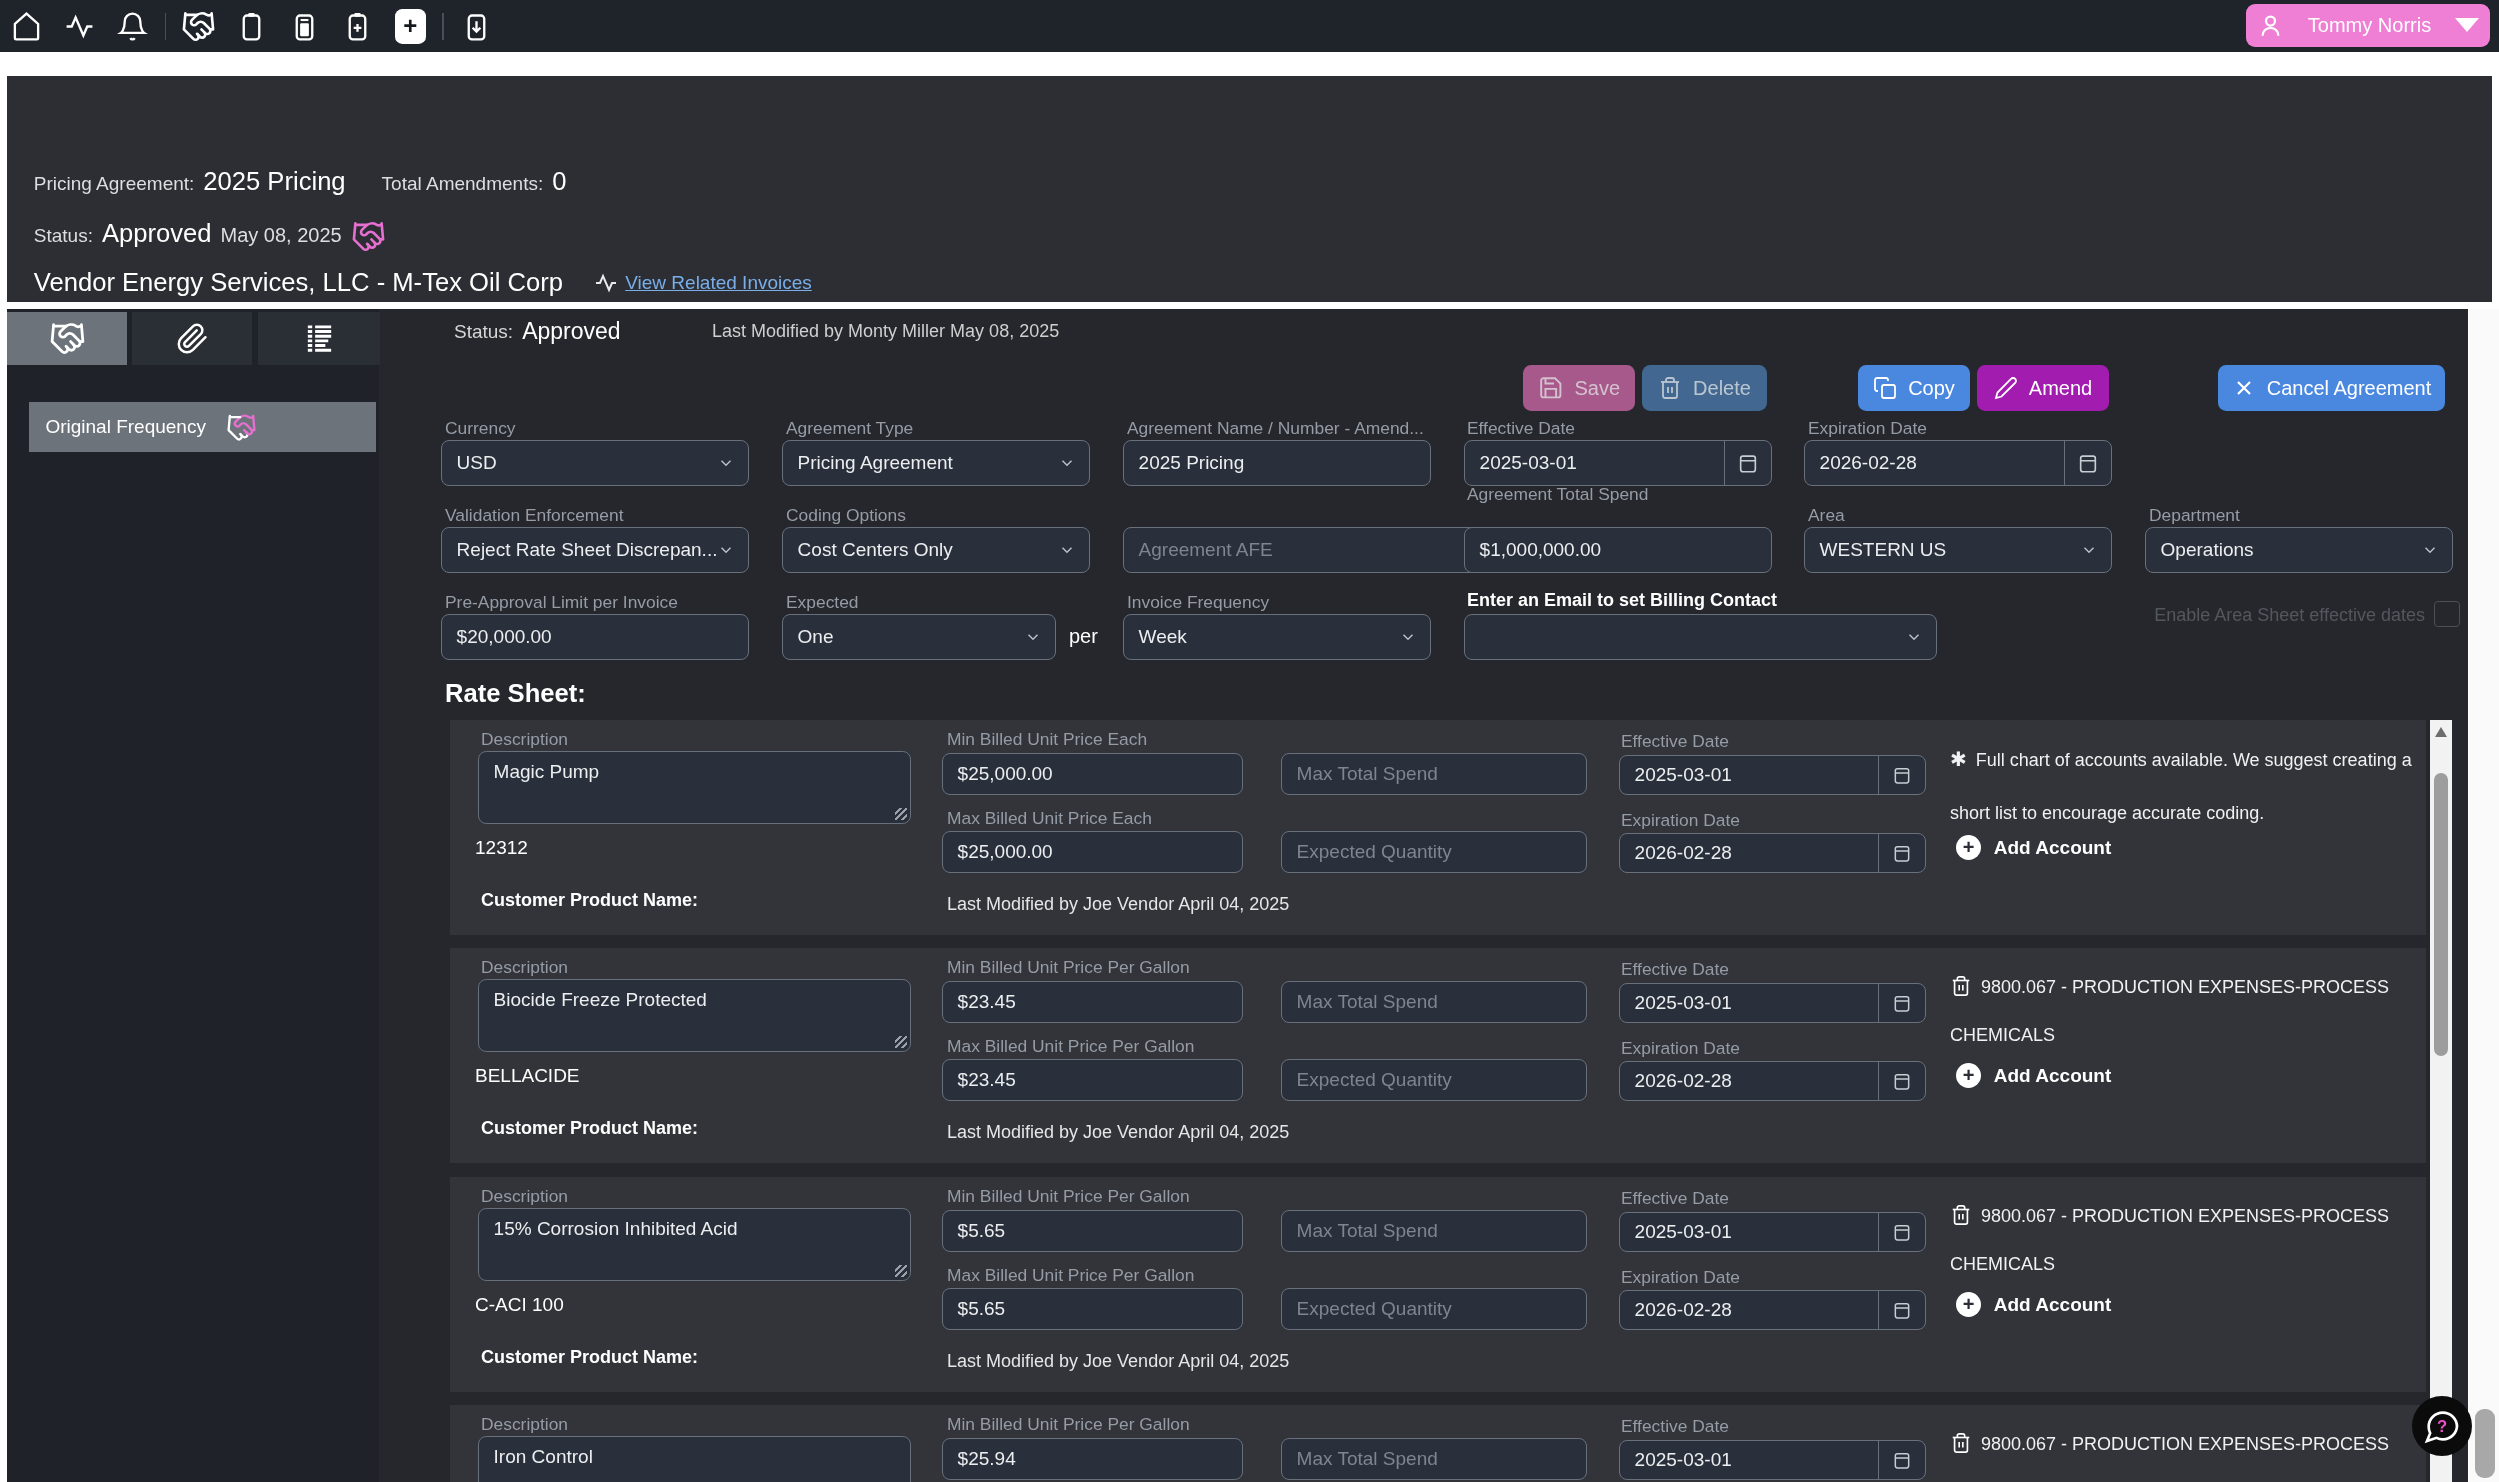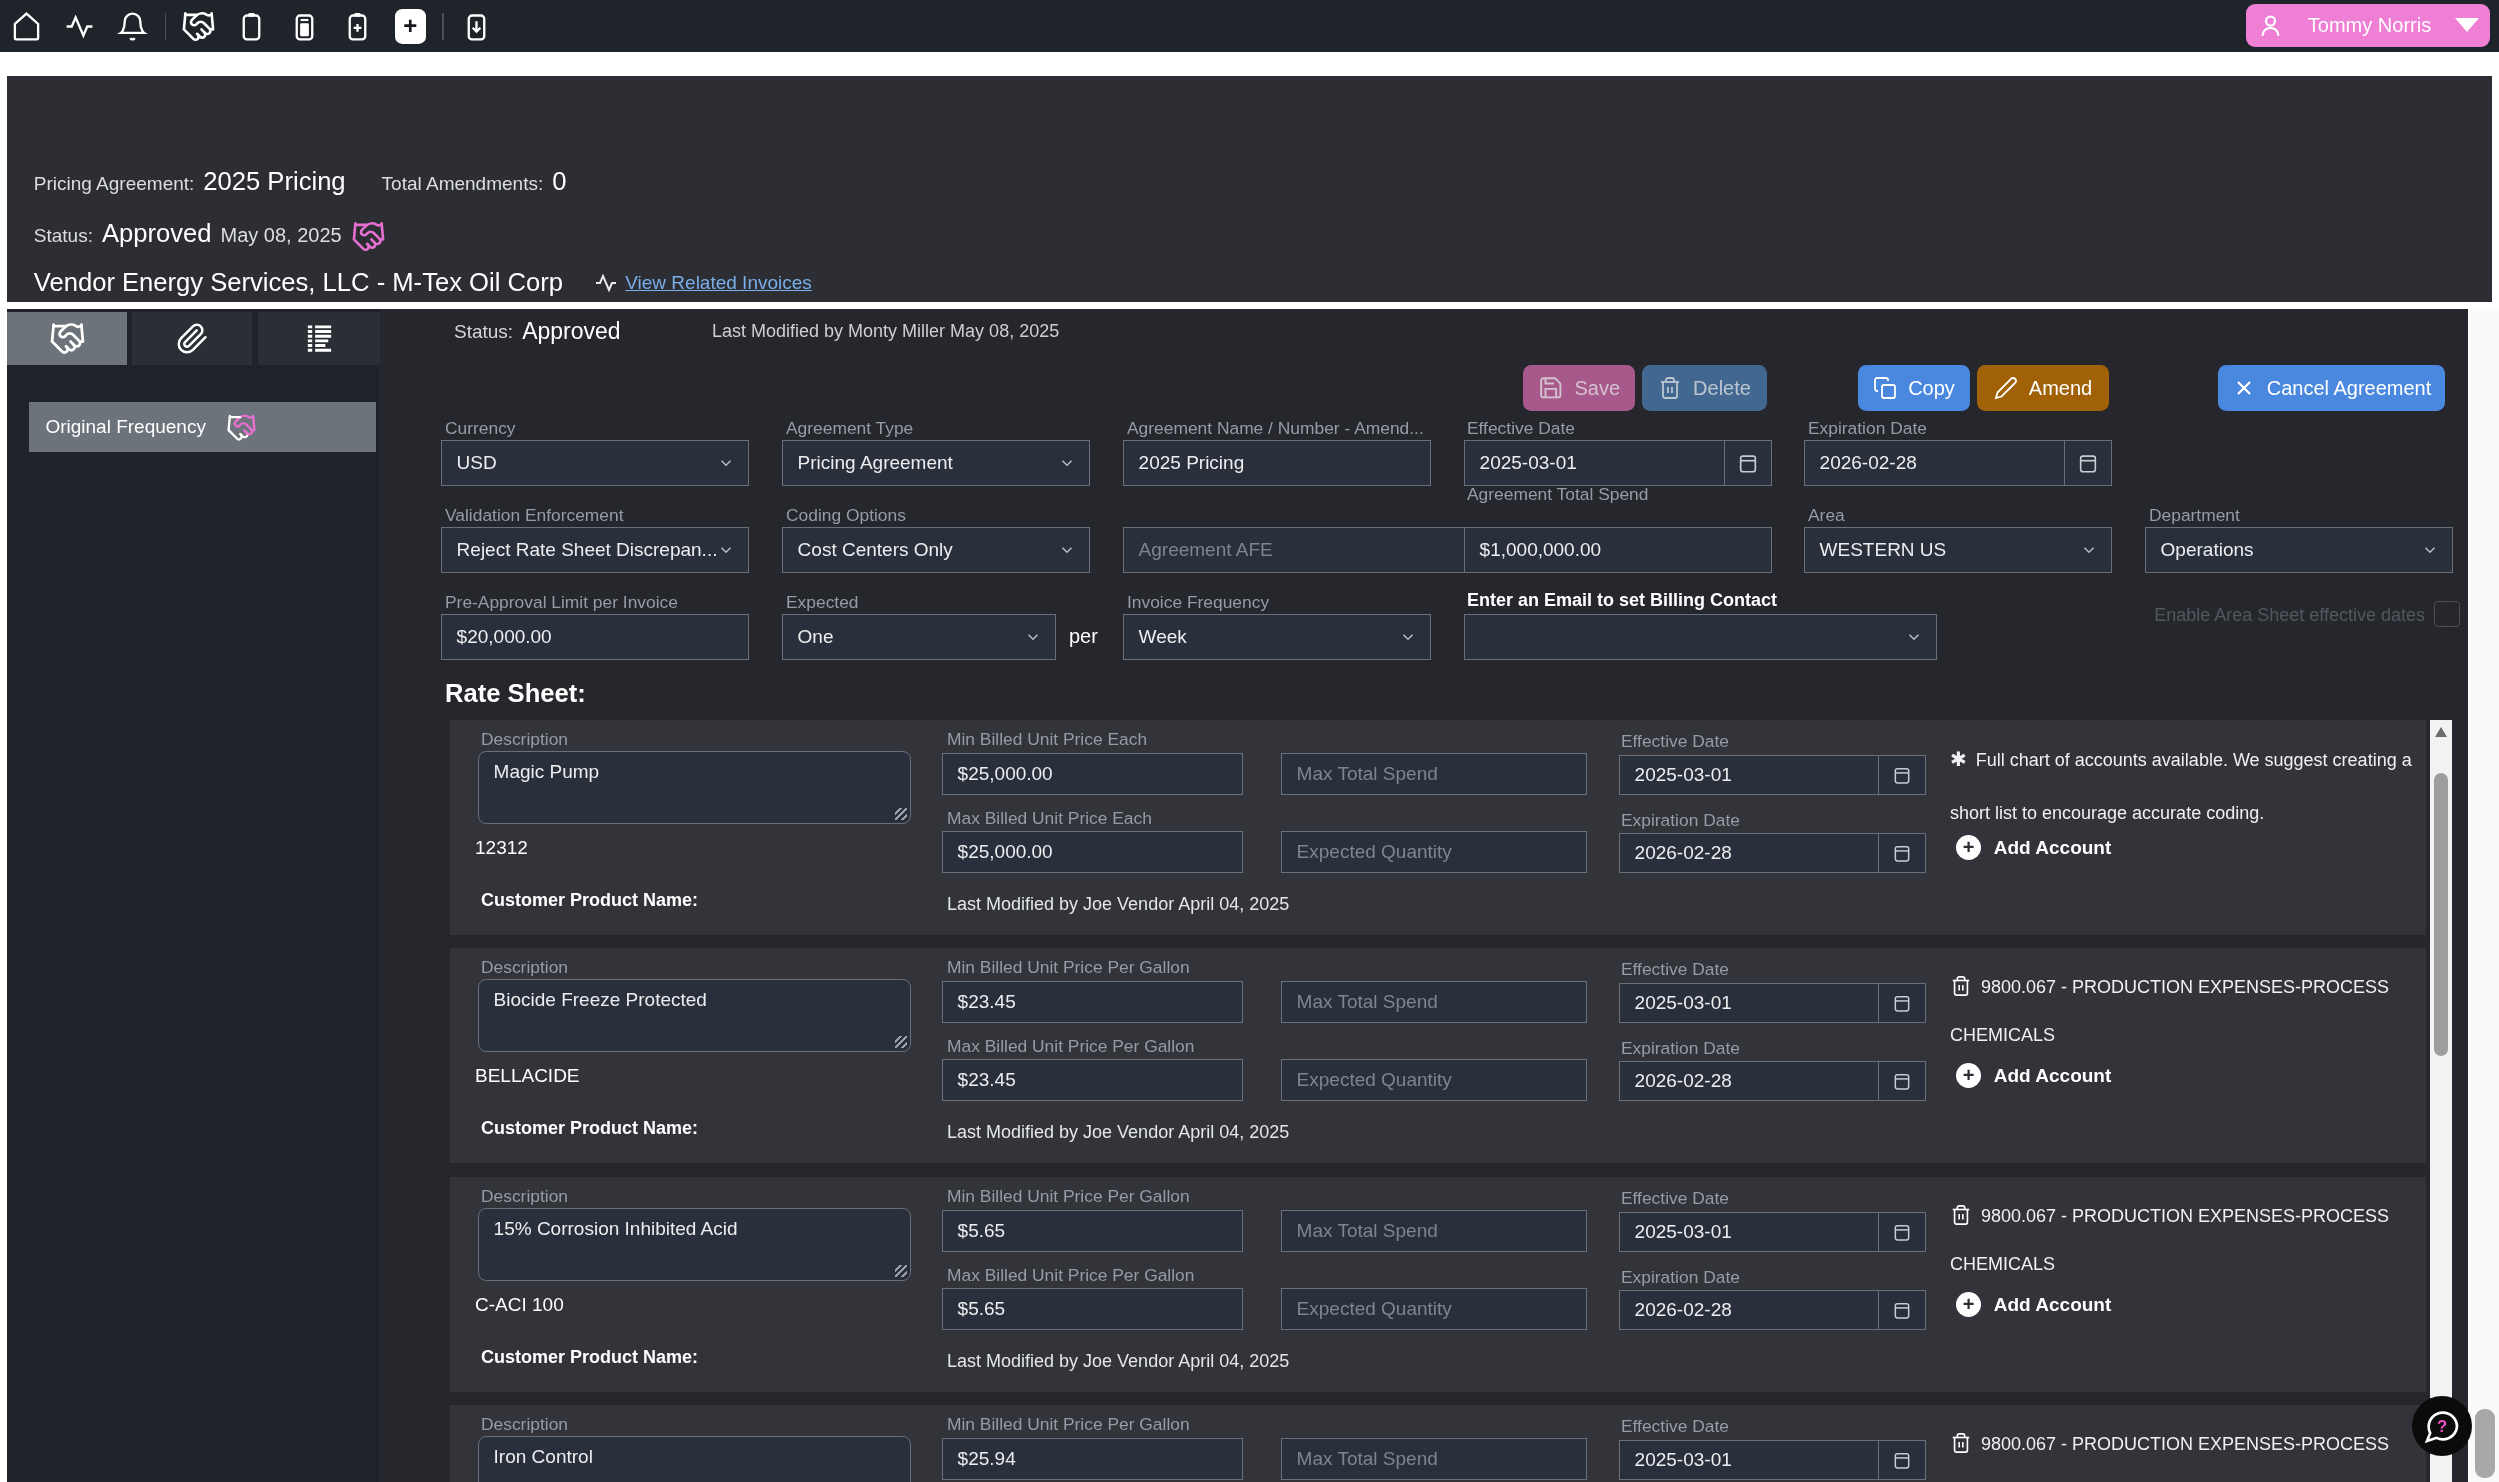--- a/index.html
+++ b/index.html
@@ -44,21 +44,21 @@
   #p-status .s3{display:inline-block;width:512px;font-size:18px;color:#cfcfcf;text-align:center;line-height:49px;margin-top:-9px;}
   .btn{position:absolute;top:365px;height:46px;border-radius:8.2px;display:flex;align-items:center;
        justify-content:center;gap:11px;font-size:20px;color:#fff;cursor:pointer;box-sizing:border-box;}
   .btn svg{flex:0 0 auto;}
   .btn.dim{opacity:0.88;}
   .btn.dim .cnt{opacity:0.75;}
 
   
   .f-lbl{position:absolute;font-size:17.4px;color:#959ca6;white-space:nowrap;}
   .f-lbl.bold{color:#fff;font-weight:bold;font-size:18px;}
-  .inp{position:absolute;height:46px;background:#2a303b;border:1.8px solid #68707c;border-radius:0;
+  .inp{position:absolute;height:46px;background:#2a303b;border:1.8px solid #68707c;border-radius:8px;
        display:flex;align-items:center;padding:0 14.6px;font-size:19px;color:#eceef0;
        box-sizing:border-box;white-space:nowrap;overflow:hidden;cursor:text;}
   .inp.ph, .ph-txt{color:#7c8590;}
   .sel{cursor:pointer;}
   .sel .chev{position:absolute;right:12.8px;color:#b9bec6;}
   .date-seg{position:absolute;right:0;top:0;bottom:0;width:46px;border-left:1.8px solid #68707c;
             display:flex;align-items:center;justify-content:center;color:#c8cdd3;}
   .per{position:absolute;font-size:20px;color:#fff;}
   .chk{position:absolute;width:24px;height:24px;border:1.8px solid #8b8f96;border-radius:4.6px;background:transparent;cursor:pointer;}
   .faint{opacity:0.4;}
@@ -272,21 +272,21 @@
       <span>Delete</span>
     </span>
   </div>
   <div class="btn" style="left:1858px;width:112px;background:#4a88e0;">
     <svg width="24" height="24" viewBox="0 0 24 24" fill="none" stroke="#fff" stroke-width="1.8">
         <rect x="9" y="9" width="13" height="13" rx="2"></rect>
         <path d="M5 15H4a2 2 0 0 1-2-2V4a2 2 0 0 1 2-2h9a2 2 0 0 1 2 2v1"></path>
       </svg>
     <span>Copy</span>
   </div>
-  <div class="btn" style="left:1977px;width:132px;background:#a16207;">
+  <div class="btn" style="left:1977px;width:132px;background:#a21caf;">
     <svg width="24" height="24" viewBox="0 0 24 24" fill="none" stroke="#fff" stroke-width="1.8">
         <path d="M17 3a2.85 2.83 0 1 1 4 4L7.5 20.5 2 22l1.5-5.5Z"></path>
       </svg>
     <span>Amend</span>
   </div>
   <div class="btn" style="left:2218px;width:227px;background:#4a88e0;">
     <svg width="24" height="24" viewBox="0 0 24 24" fill="none" stroke="#fff" stroke-width="2.2">
         <path d="M18 6 6 18M6 6l12 12"></path>
       </svg>
     <span>Cancel Agreement</span>

